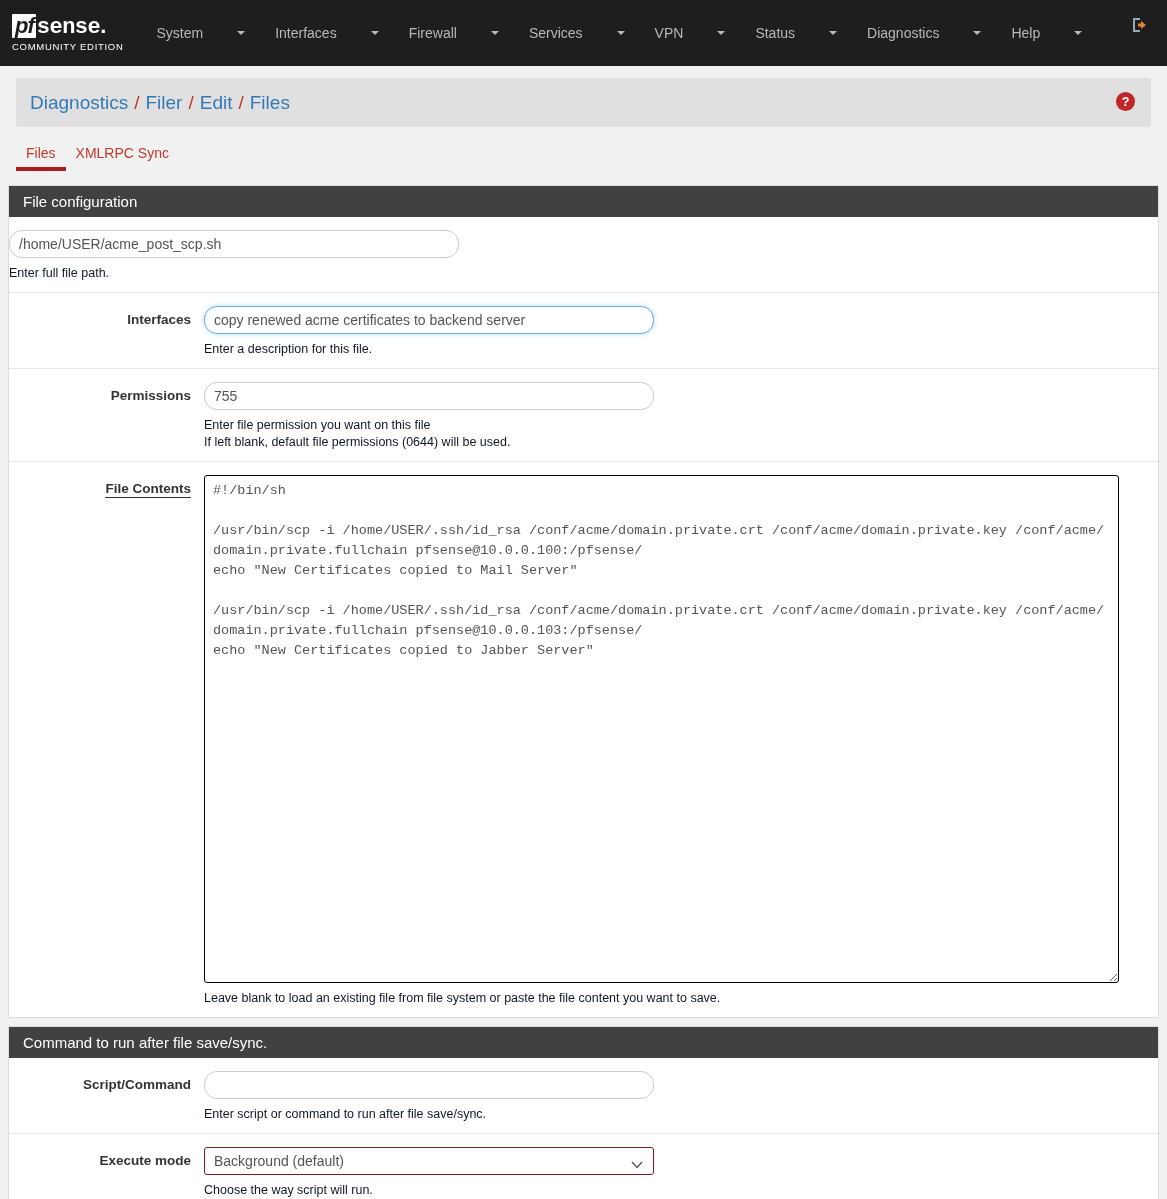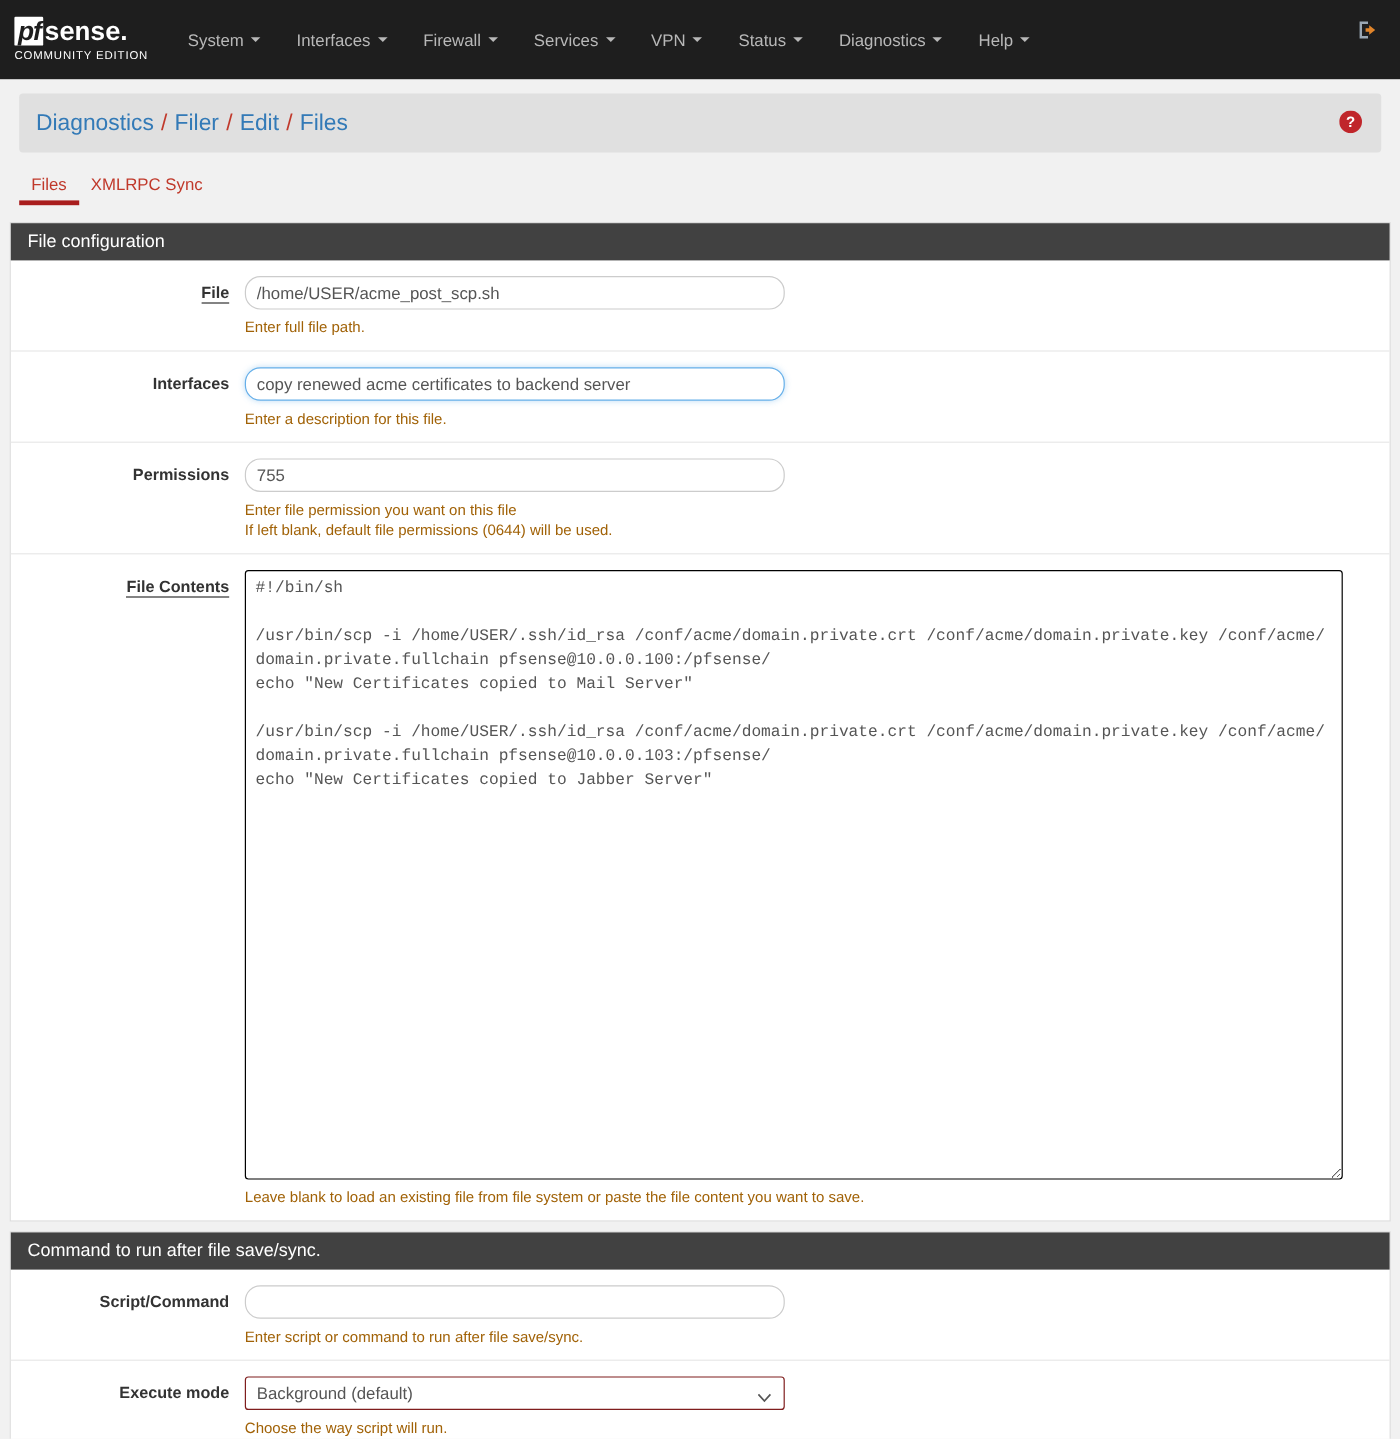--- a/index.html
+++ b/index.html
@@ -61,20 +61,21 @@
   .nav-items { display: flex; align-items: center; height: 49px; }
   .nav-item {
     color: #b8b8b8;
     padding: 4px 15px;
     height: 49px;
     display: flex;
     align-items: center;
     font-size: 14px;
     cursor: pointer;
     white-space: nowrap;
+    gap: 28px;
   }
   .caret {
     display: inline-block;
     width: 0; height: 0;
     margin-left: 6px;
     border-left: 4px solid transparent;
     border-right: 4px solid transparent;
     border-top: 4px solid #b8b8b8;
   }
   .nav-right {
@@ -183,21 +184,21 @@
     font-family: "Liberation Sans", sans-serif;
     color: #555;
     background: #fff;
     outline: none;
   }
   .text-input.focused {
     border-color: #66afe9;
     box-shadow: 0 0 5px rgba(102,175,233,.45);
   }
   .help-block {
-    color: #a16207;
+    color: #0f172a;
     font-size: 12.5px;
     margin-top: 7px;
     line-height: 17px;
   }
   .code-area {
     width: 915px;
     height: 508px;
     border: 1px solid #000000;
     border-radius: 3px;
     padding: 5px 8px;
@@ -320,23 +321,20 @@
   </div>
   <div class="tab">
     <span>XMLRPC Sync</span>
   </div>
 </div>
 
 <div class="panel">
   <div class="panel-heading">File configuration</div>
 
   <div class="form-row">
-    <div class="form-label">
-      <span class="hinted">File</span>
-    </div>
     <div class="form-control-area">
       <input class="text-input" type="text" value="/home/USER/acme_post_scp.sh" style="">
       <div class="help-block">Enter full file path.</div>
     </div>
   </div>
 
   <div class="form-row">
     <div class="form-label">Interfaces</div>
     <div class="form-control-area">
       <input class="text-input focused" type="text" autofocus="" value="copy renewed acme certificates to backend server" style="">

